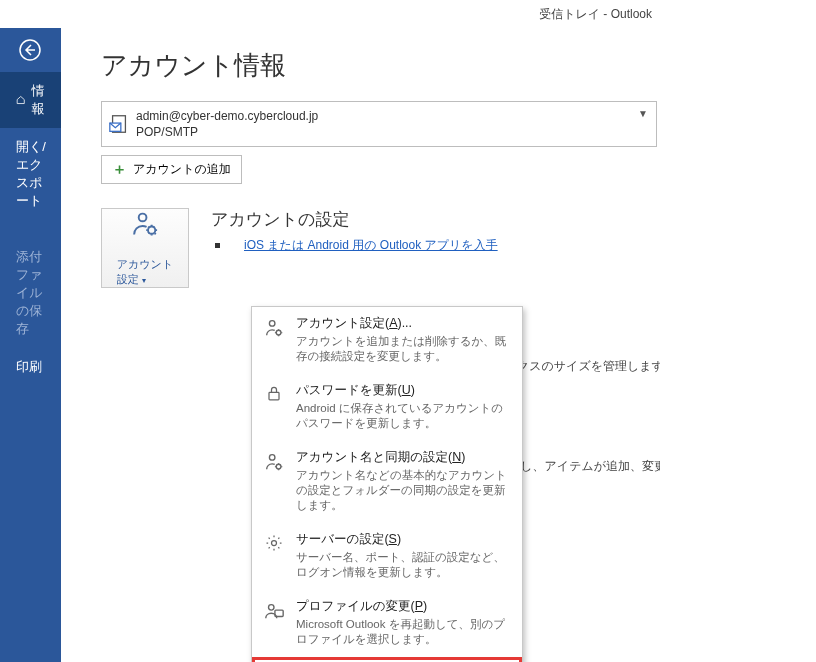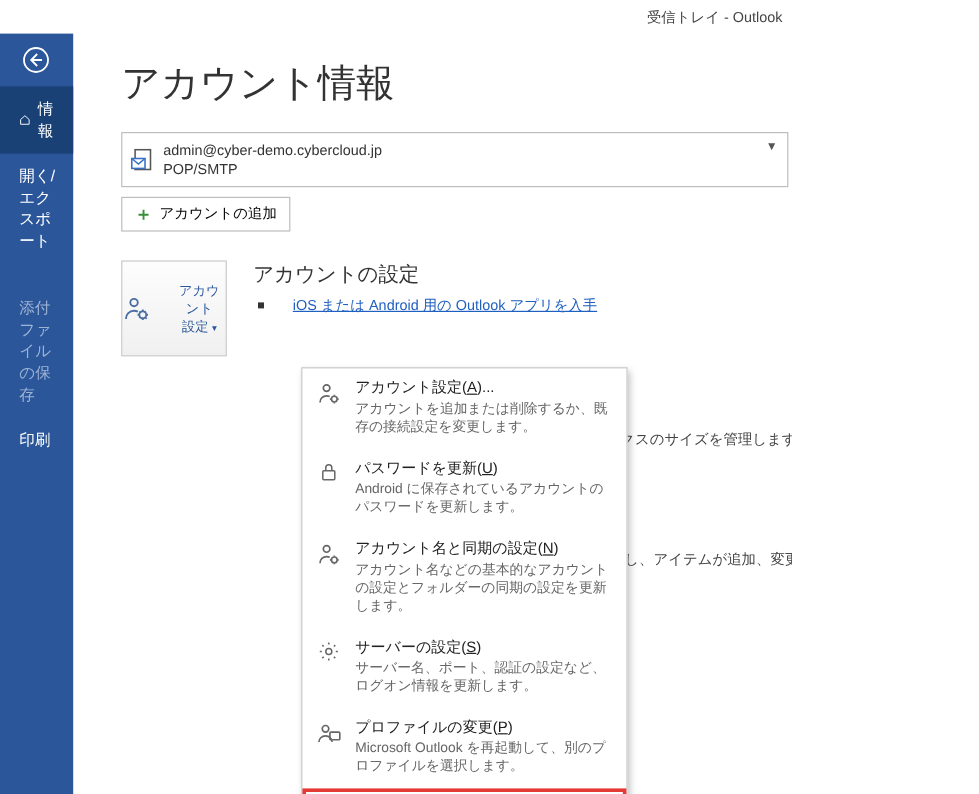--- a/index.html
+++ b/index.html
@@ -6,29 +6,29 @@
   .app{width:660px;height:662px;position:relative;overflow:hidden;}
   .titlebar{height:28px;line-height:28px;text-align:right;padding-right:8px;font-size:12px;color:#444;}
   .body{display:flex;height:634px;}
   .sidebar{width:138px;background:#2b579a;color:#fff;display:flex;flex-direction:column;}
   .back{height:44px;display:flex;align-items:center;padding-left:18px;}
   .back svg{stroke:#fff;}
   .nav-item{padding:10px 12px 10px 16px;font-size:13px;display:flex;align-items:center;gap:6px;}
   .nav-item.sel{background:#194176;}
   .nav-item.dim{color:#9db3d6;}
   .main{flex:1;padding:10px 0 0 40px;position:relative;}
-  h1{font-size:32px;font-weight:400;color:#333;margin:10px 0 18px 0;}
+  h1{font-size:26px;font-weight:400;color:#333;margin:10px 0 18px 0;}
   .acct-box{width:554px;height:44px;border:1px solid #bdbdbd;display:flex;align-items:center;position:relative;}
   .acct-box .mailicon{width:34px;display:flex;align-items:center;justify-content:center;}
   .acct-box .lines{display:flex;flex-direction:column;font-size:12px;line-height:16px;}
   .acct-box .caret{position:absolute;right:8px;top:6px;font-size:10px;color:#555;}
   .addacct{display:inline-flex;align-items:center;gap:6px;border:1px solid #bdbdbd;padding:4px 10px;margin-top:8px;font-size:12px;background:#fff;}
   .addacct .plus{color:#3a8f3a;font-size:15px;font-weight:bold;}
   .section{display:flex;align-items:flex-start;margin-top:24px;gap:22px;width:600px;}
-  .bigbtn{width:86px;height:78px;border:1px solid #c9c9c9;background:linear-gradient(#fdfdfd,#f0f0f0);display:flex;flex-direction:row;align-items:center;justify-content:center;gap:19px;font-size:11px;color:#2b579a;text-align:center;}
+  .bigbtn{width:86px;height:78px;border:1px solid #c9c9c9;background:linear-gradient(#fdfdfd,#f0f0f0);display:flex;flex-direction:column;align-items:center;justify-content:center;gap:19px;font-size:11px;color:#2b579a;}
   .sec-body h2{font-size:17px;font-weight:400;color:#333;margin:0 0 6px 0;}
   .sec-body .desc{font-size:12px;color:#444;margin:0 0 6px 0;}
   .sec-body a{color:#2060c0;text-decoration:underline;font-size:12px;}
   .bullet{display:flex;align-items:flex-start;gap:24px;margin-left:4px;}
   .bullet .sq{width:5px;height:5px;background:#333;margin-top:6px;}
   
   .behind{position:absolute;left:310px;font-size:12px;color:#444;}
   
   .menu{position:absolute;left:190px;top:278px;width:270px;background:#fff;border:1px solid #c8c8c8;box-shadow:2px 3px 6px rgba(0,0,0,0.25);}
   .menu-item{display:flex;gap:10px;padding:8px 10px 10px 10px;}

